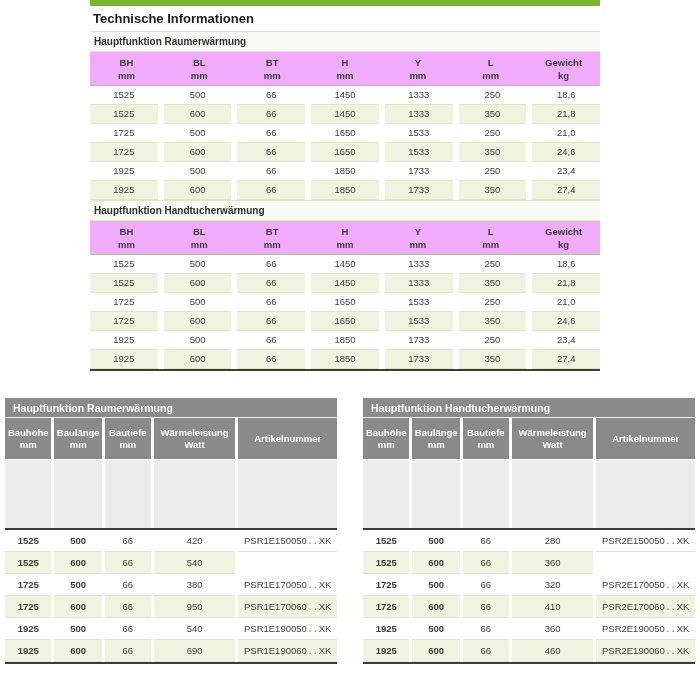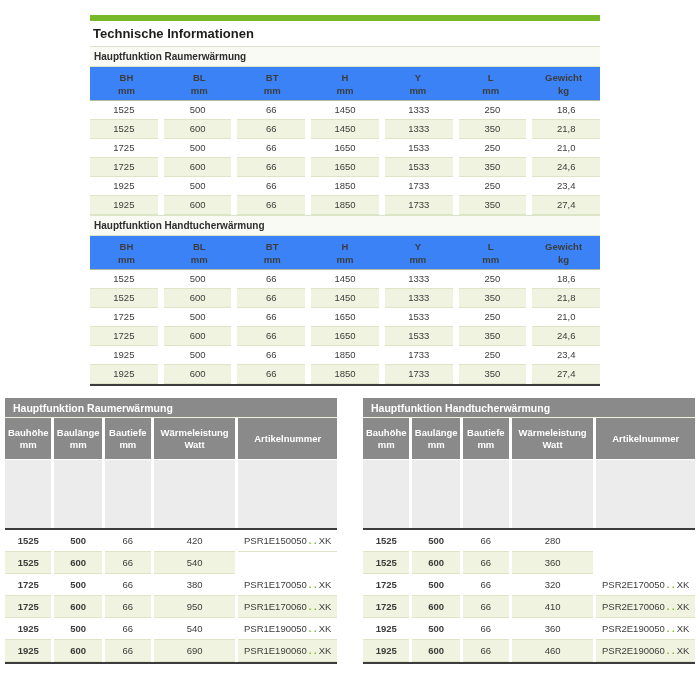--- a/index.html
+++ b/index.html
@@ -2,28 +2,28 @@
 <html><head>
 <meta charset="utf-8">
 <style>
   html,body{margin:0;padding:0;}
   body{
     width:700px;height:700px;position:relative;background:#ffffff;
     font-family:"Liberation Sans", sans-serif;color:#3c3c3b;
     -webkit-font-smoothing:antialiased;overflow:hidden;
   }
   
-  .spec-block{position:absolute;left:90px;top:15px;width:510px;}
+  .spec-block{position:absolute;left:90px;top:0;width:510px;}
   .green-bar{height:6px;background:#76b82a;}
   .spec-title{font-size:13px;font-weight:bold;color:#1d1d1b;padding:5px 0 5px 3px;}
   .sec-band{
     background:#fafaf5;border-top:1px solid #dbe4c6;border-bottom:1px solid #dbe4c6;
     font-size:10px;font-weight:bold;padding:4px 0 4px 4px;color:#2e2e2c;
   }
-  .spec-head{display:flex;background:#3b82f6;border-bottom:1px solid #b4b9a2;padding:4px 0 3px 0;}
+  .spec-head{display:flex;background:#f0abfc;border-bottom:1px solid #b4b9a2;padding:4px 0 3px 0;}
   .spec-head .hcell{flex:1;text-align:center;font-weight:bold;font-size:9.5px;line-height:13px;}
   .spec-row{display:flex;gap:6px;}
   .spec-row .cell{
     flex:1;text-align:center;font-size:9.5px;height:18px;line-height:18px;
     border-bottom:1px solid #dce5c6;background:#ffffff;
   }
   .spec-row:nth-child(even) .cell{background:#f0f3df;}
   .dark-line{height:2px;background:#3c3c3b;}
   
   .order-table{position:absolute;top:398px;width:332px;}
@@ -461,20 +461,21 @@
     </div>
 
     <div class="dark-line"></div>
 
     <div>
       <div class="order-row">
         <div class="cell bold c1">1525</div>
         <div class="cell bold c2">500</div>
         <div class="cell c3">66</div>
         <div class="cell c4">280</div>
+        <div class="cell c5"><span>PSR2E150050</span><span class="art-dots">. .</span><span>XK</span></div>
       </div>
 
       <div class="order-row">
         <div class="cell bold c1">1525</div>
         <div class="cell bold c2">600</div>
         <div class="cell c3">66</div>
         <div class="cell c4">360</div>
       </div>
 
       <div class="order-row">

